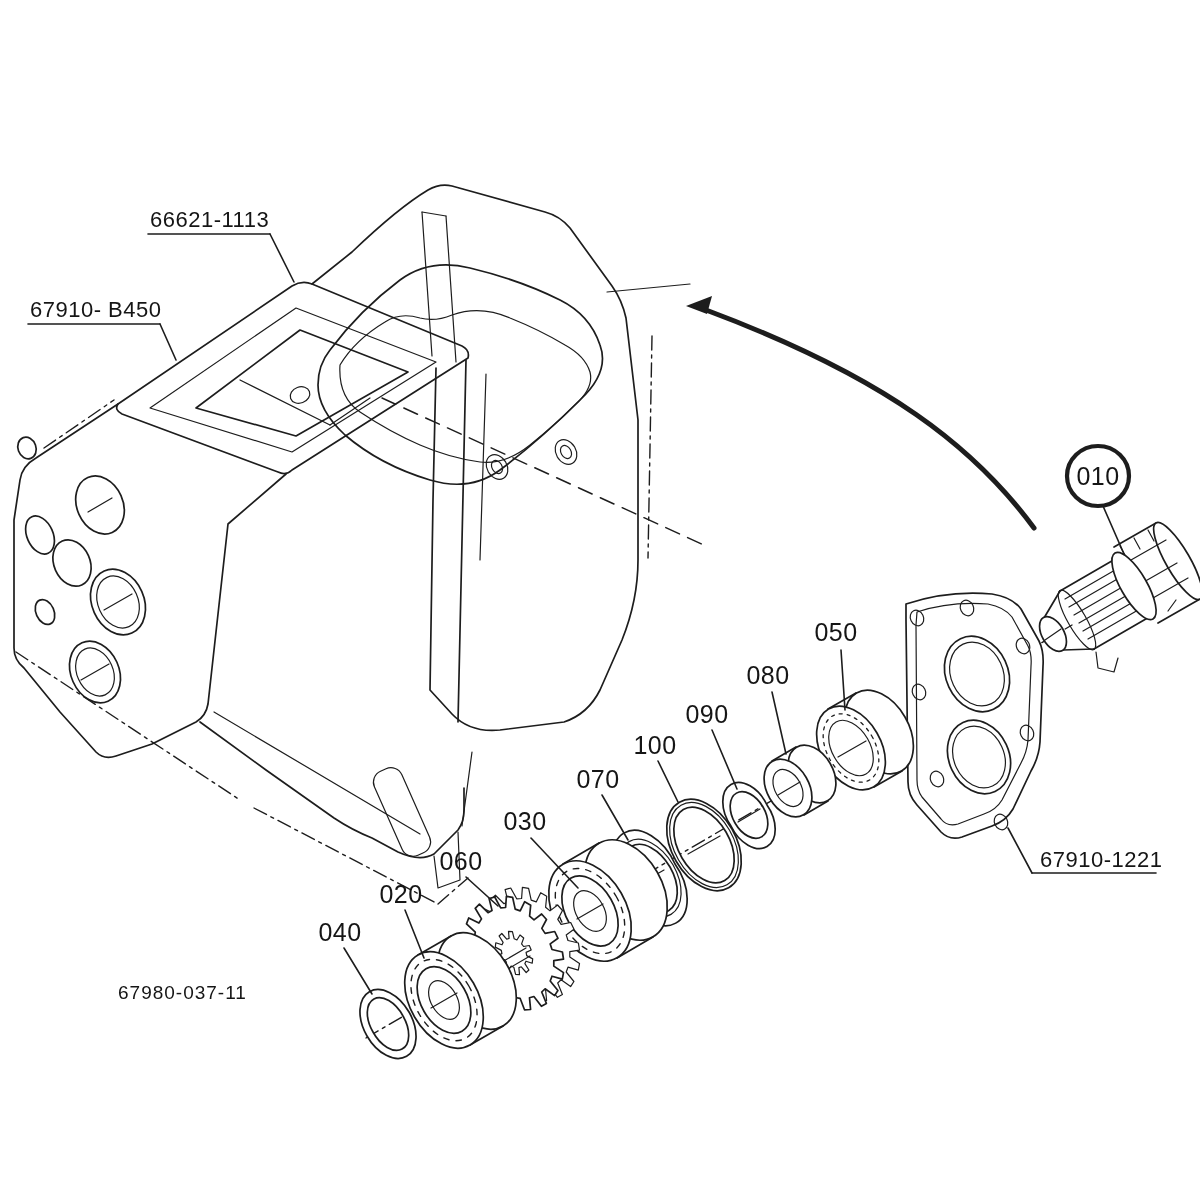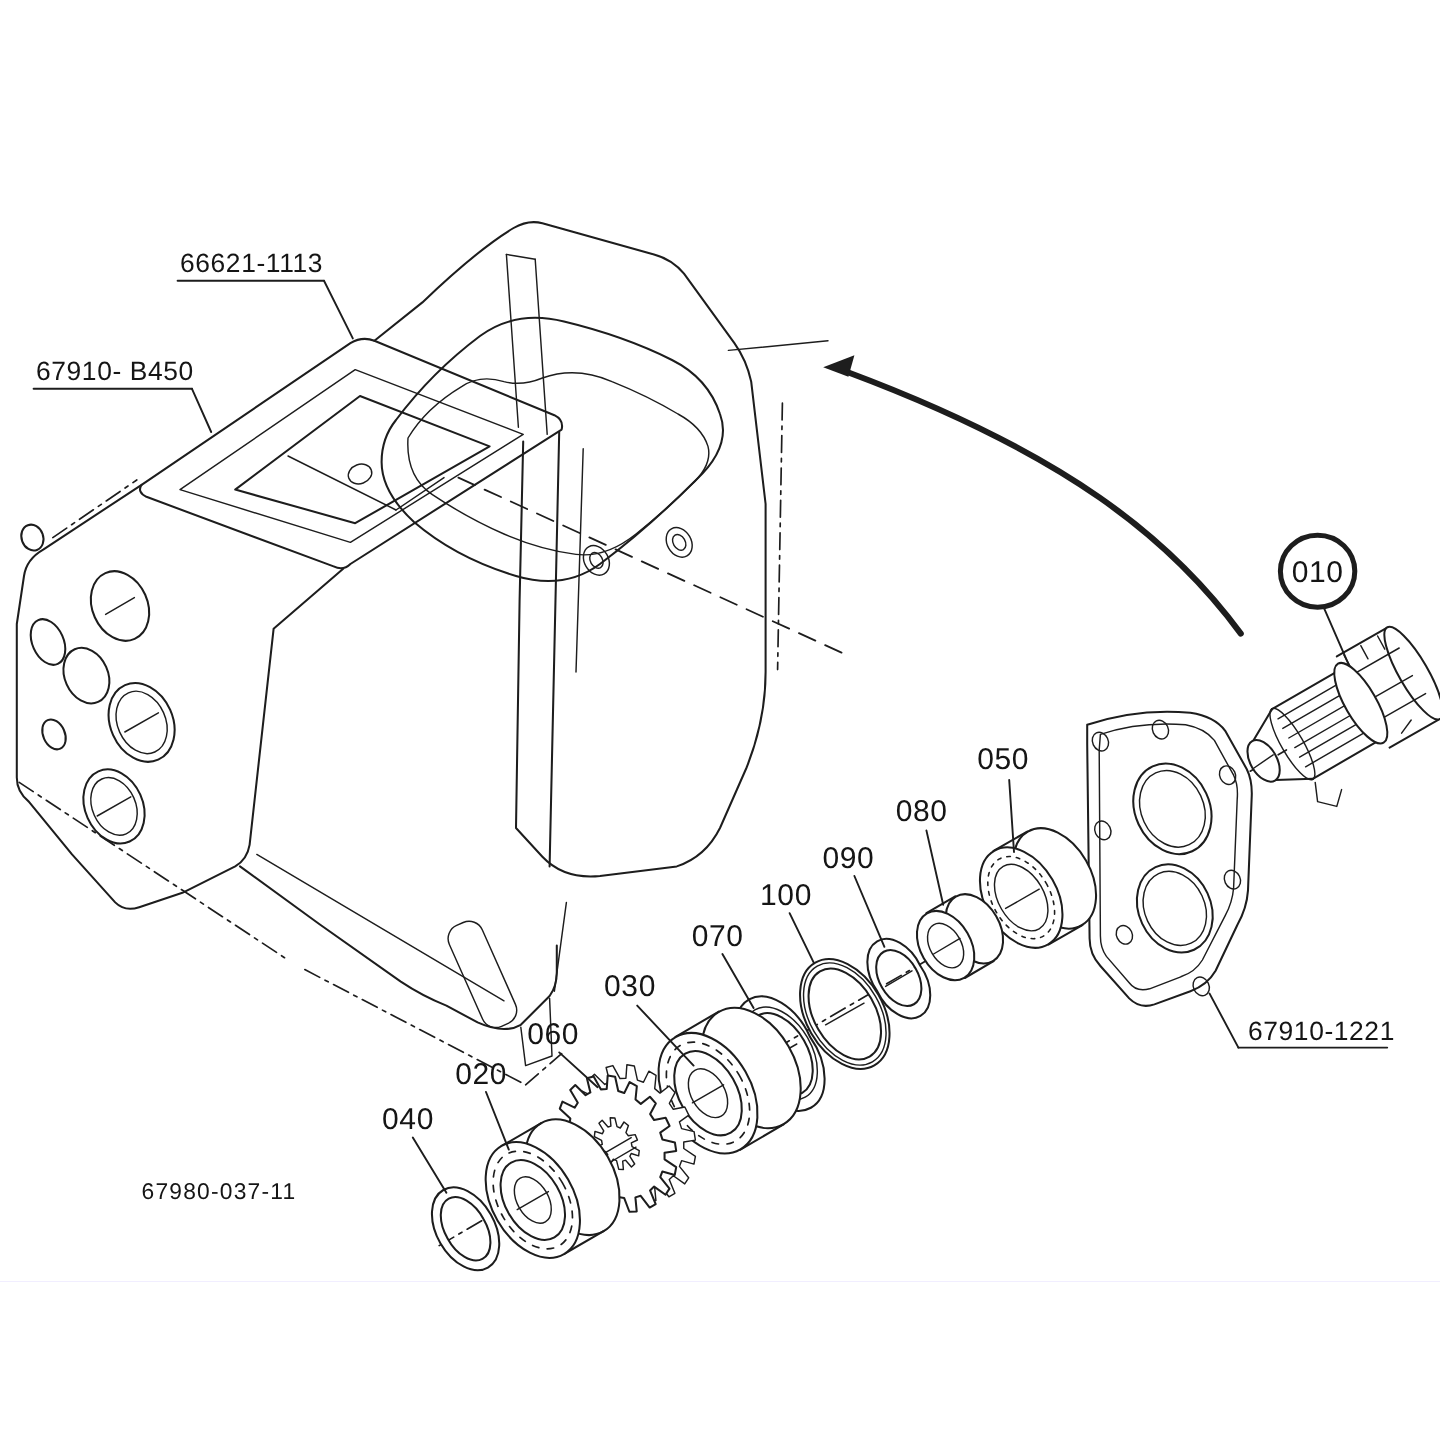--- a/index.html
+++ b/index.html
@@ -1,16 +1,16 @@
 <!DOCTYPE html>
 <html><head>
 <meta charset="utf-8">
 <style>
   html,body{margin:0;padding:0;background:#fff;}
-  .stage{position:relative;width:1200px;height:1068px;background:#c4b5fd;overflow:hidden;}
+  .stage{position:relative;width:1200px;height:1200px;background:#c2410c;overflow:hidden;}
   svg{position:absolute;left:0;top:0;}
   svg *{stroke:#1d1d1d;stroke-width:1.7;fill:none;stroke-linecap:round;stroke-linejoin:round;}
   svg .fillw{fill:#ffffff;}
   svg .thin{stroke-width:1.2;}
   svg .thick{stroke-width:5;}
   svg .dashdot{stroke-dasharray:14 5 3 5;stroke-width:1.4;}
   svg .dashed{stroke-dasharray:15 9;stroke-width:1.5;}
   svg .balls{stroke-dasharray:5.5 7;stroke-width:1.4;}
   svg .sealdash{stroke-dasharray:3 5;stroke-width:1.3;}
   svg .leader{stroke-width:1.6;}

